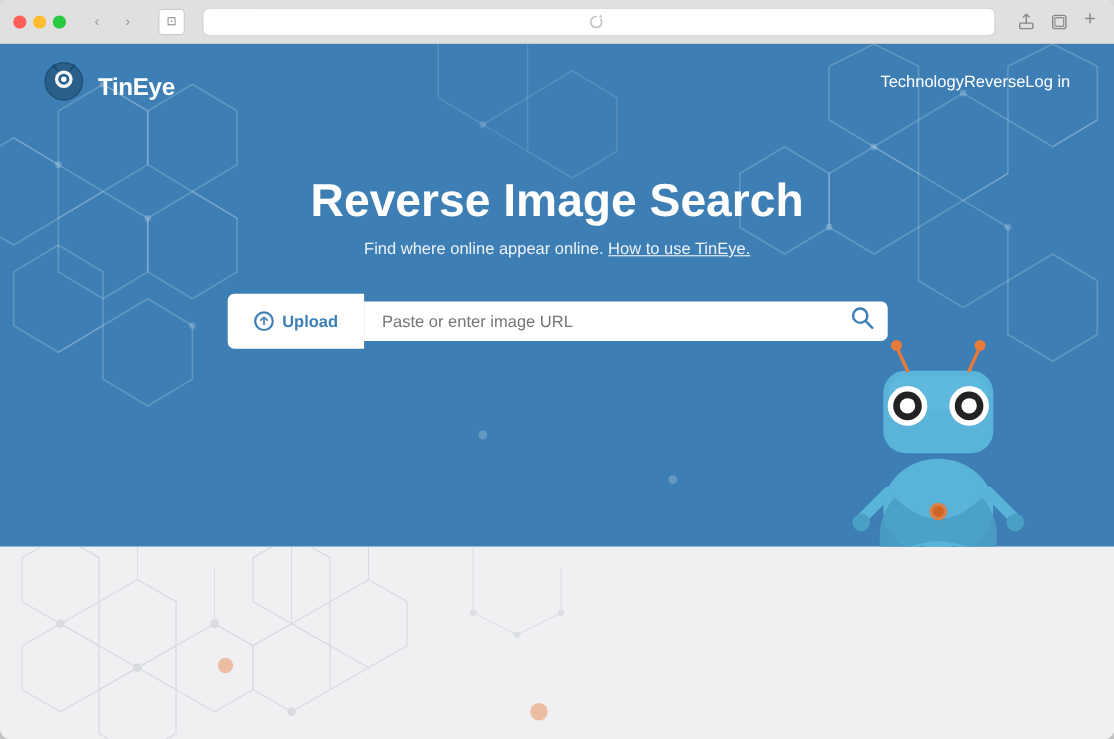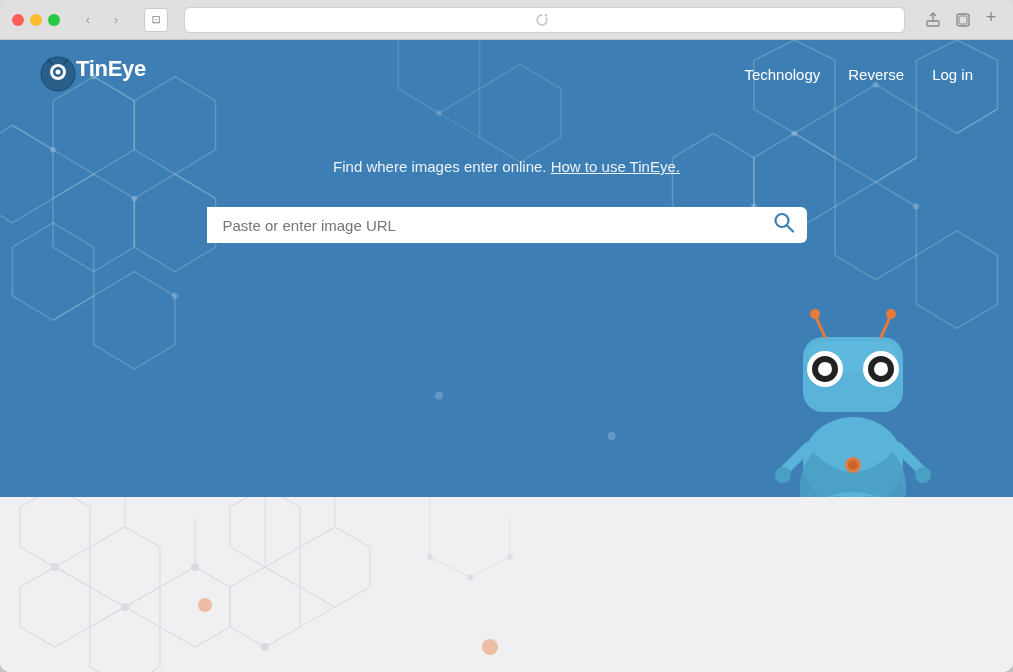--- a/index.html
+++ b/index.html
@@ -151,40 +151,39 @@
       position: relative;
       z-index: 10;
       display: flex;
       align-items: center;
       justify-content: space-between;
       padding: 16px 40px;
     }
 
     .logo-area {
       display: flex;
-      align-items: flex-start;
-      gap: 0;
+      align-items: flex-end;
+      gap: 13px;
     }
 
     .logo-icon {
       width: 36px;
       height: 36px;
     }
 
     .logo-text {
       color: white;
       font-size: 22px;
       font-weight: 600;
       letter-spacing: -0.3px;
     }
 
     .nav-links {
       display: flex;
       align-items: flex-end;
-      gap: 28px;
     }
 
     .nav-link {
       color: white;
       font-size: 15px;
       font-weight: 500;
       text-decoration: none;
       cursor: pointer;
     }
 
@@ -432,25 +431,35 @@
           <span class="logo-text">TinEye</span>
         </div>
         <div class="nav-links">
           <a class="nav-link">Technology</a>
           <a class="nav-link">Reverse</a>
           <a class="nav-link">Log in</a>
         </div>
       </nav>
 
       <div class="hero-content">
+        <h1 class="hero-title">Reverse Image Search</h1>
         <p class="hero-subtitle">
-          <span>Find where images enter online.</span>
+          <span>Find where online appear online.</span>
           <a style="color:rgba(255,255,255,0.9);text-decoration:underline;cursor:pointer;">How to use TinEye.</a>
         </p>
         <div class="search-area">
+          <button class="upload-btn">
+            <div class="upload-icon">
+              <svg width="12" height="12" viewBox="0 0 12 12" fill="none">
+                <line x1="6" y1="9" x2="6" y2="3" stroke="#3d7fb5" stroke-width="1.5" stroke-linecap="round"></line>
+                <polyline points="3,5 6,2.5 9,5" stroke="#3d7fb5" stroke-width="1.5" fill="none" stroke-linejoin="round" stroke-linecap="round"></polyline>
+              </svg>
+            </div>
+            <span>Upload</span>
+          </button>
           <div class="url-input-wrapper">
             <input class="url-input" type="text" placeholder="Paste or enter image URL" style="">
             <button class="search-btn">
               <svg width="22" height="22" viewBox="0 0 22 22" fill="none">
                 <circle cx="9" cy="9" r="6.5" stroke="#3d7fb5" stroke-width="2.2"></circle>
                 <line x1="14" y1="14" x2="20" y2="20" stroke="#3d7fb5" stroke-width="2.2" stroke-linecap="round"></line>
               </svg>
             </button>
           </div>
         </div>

